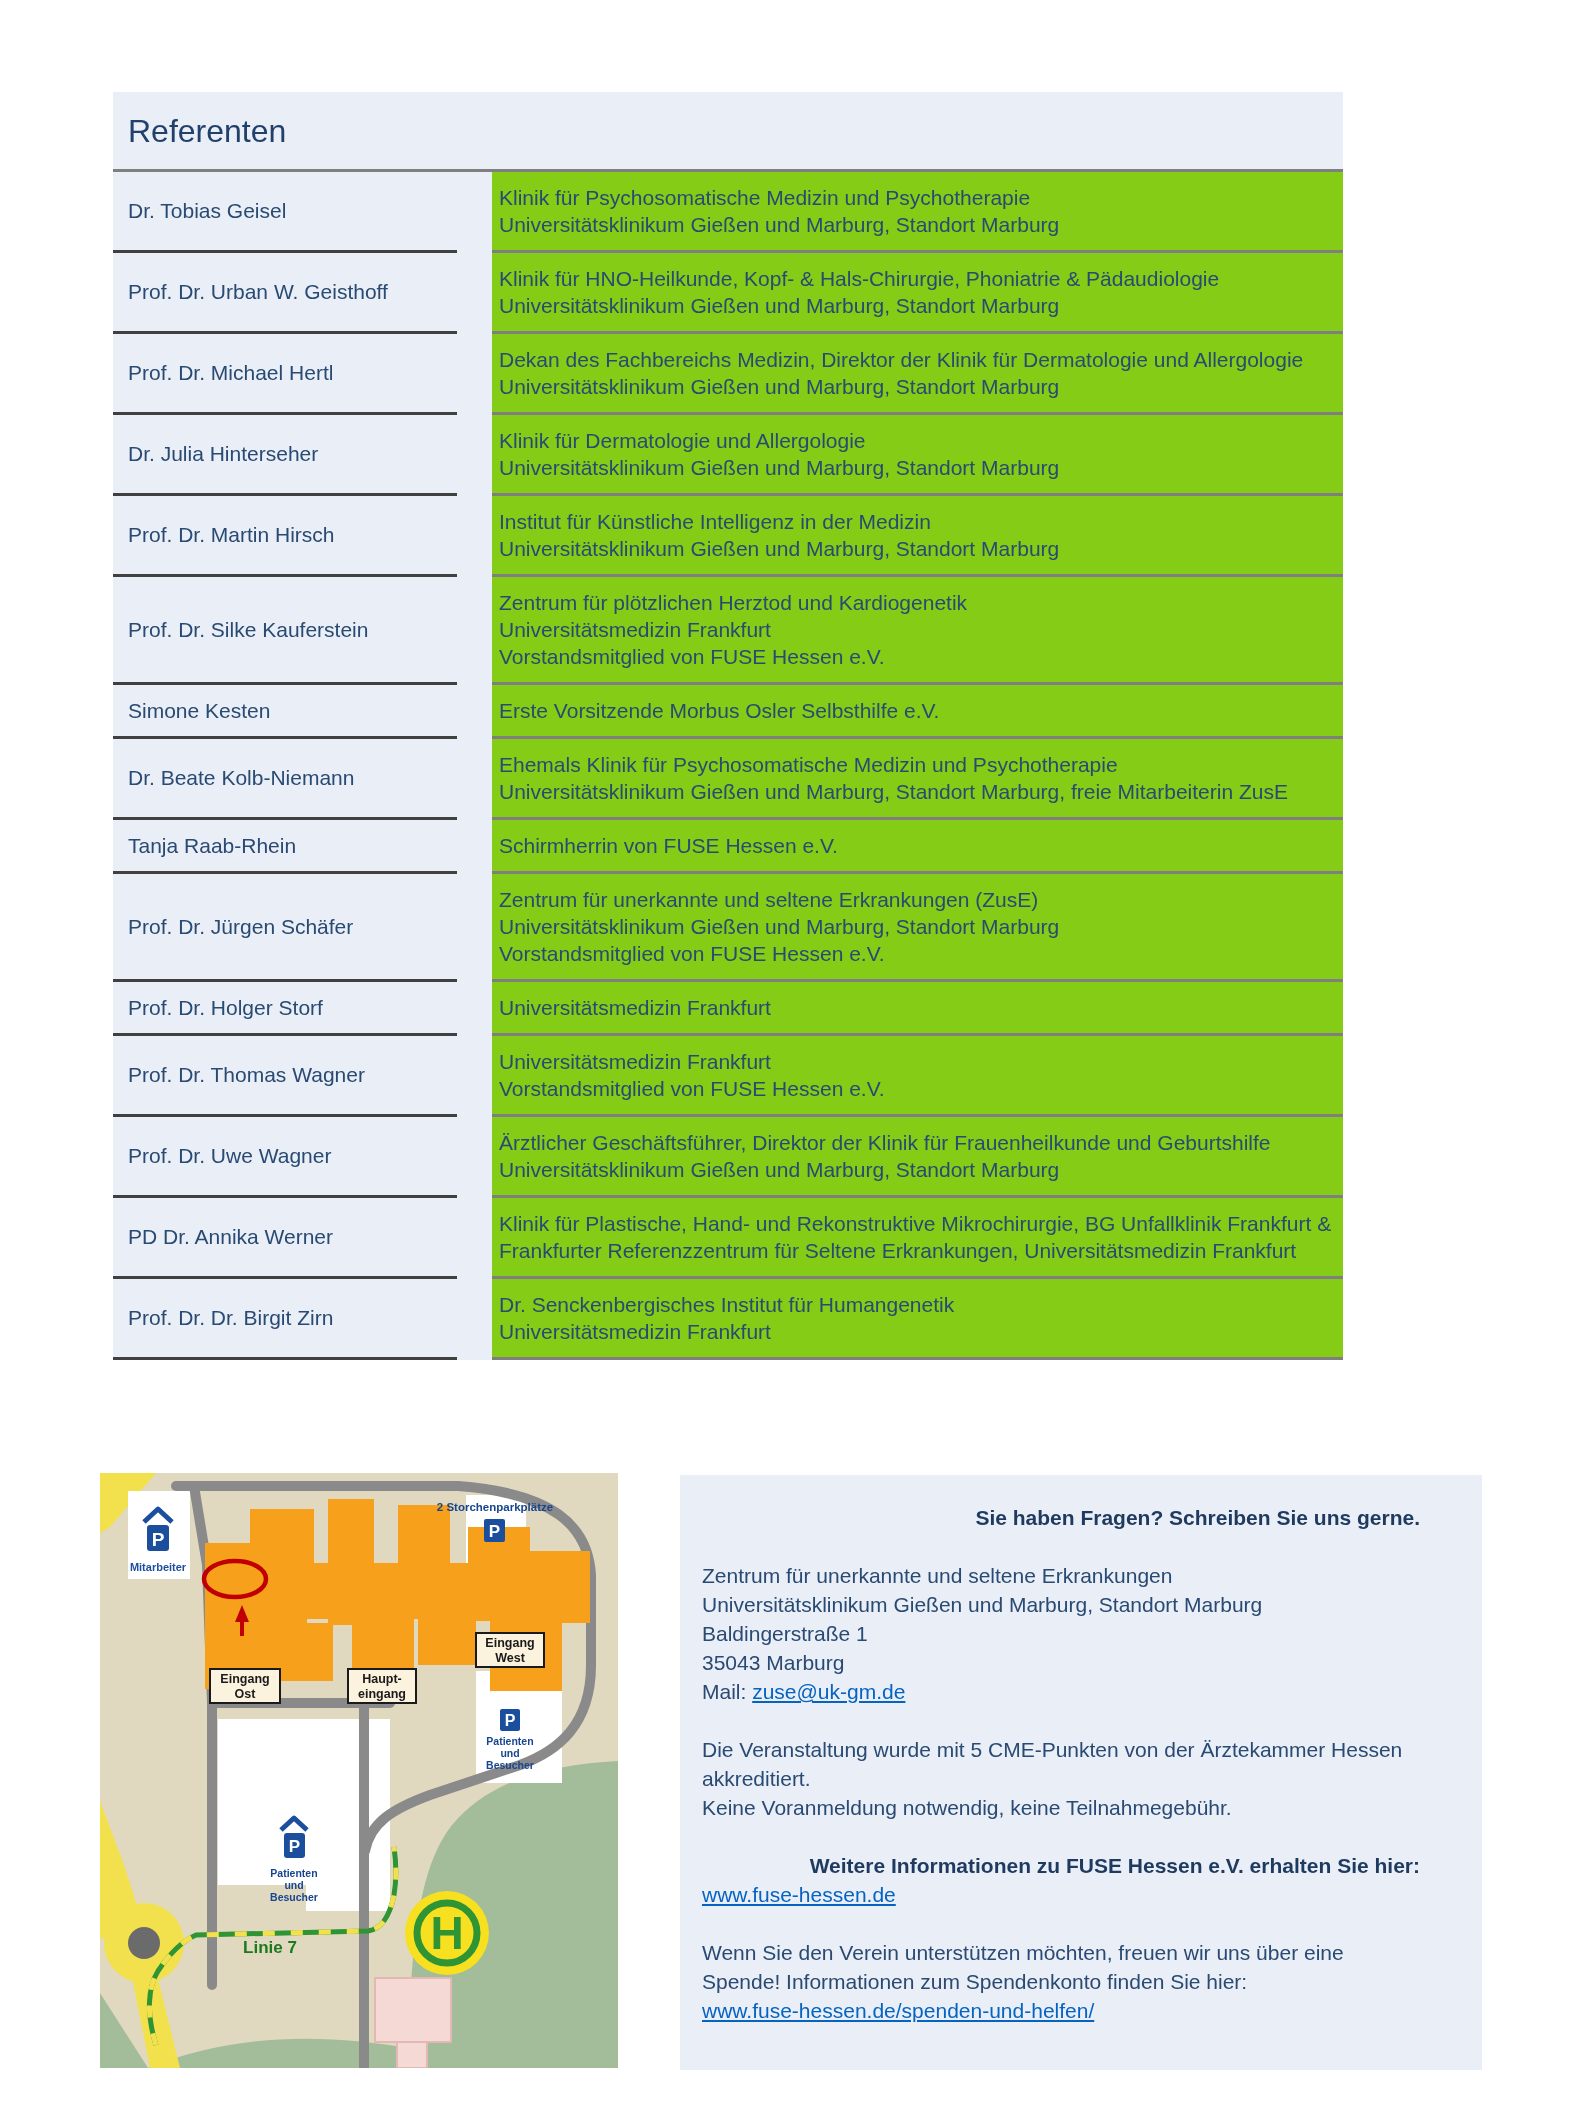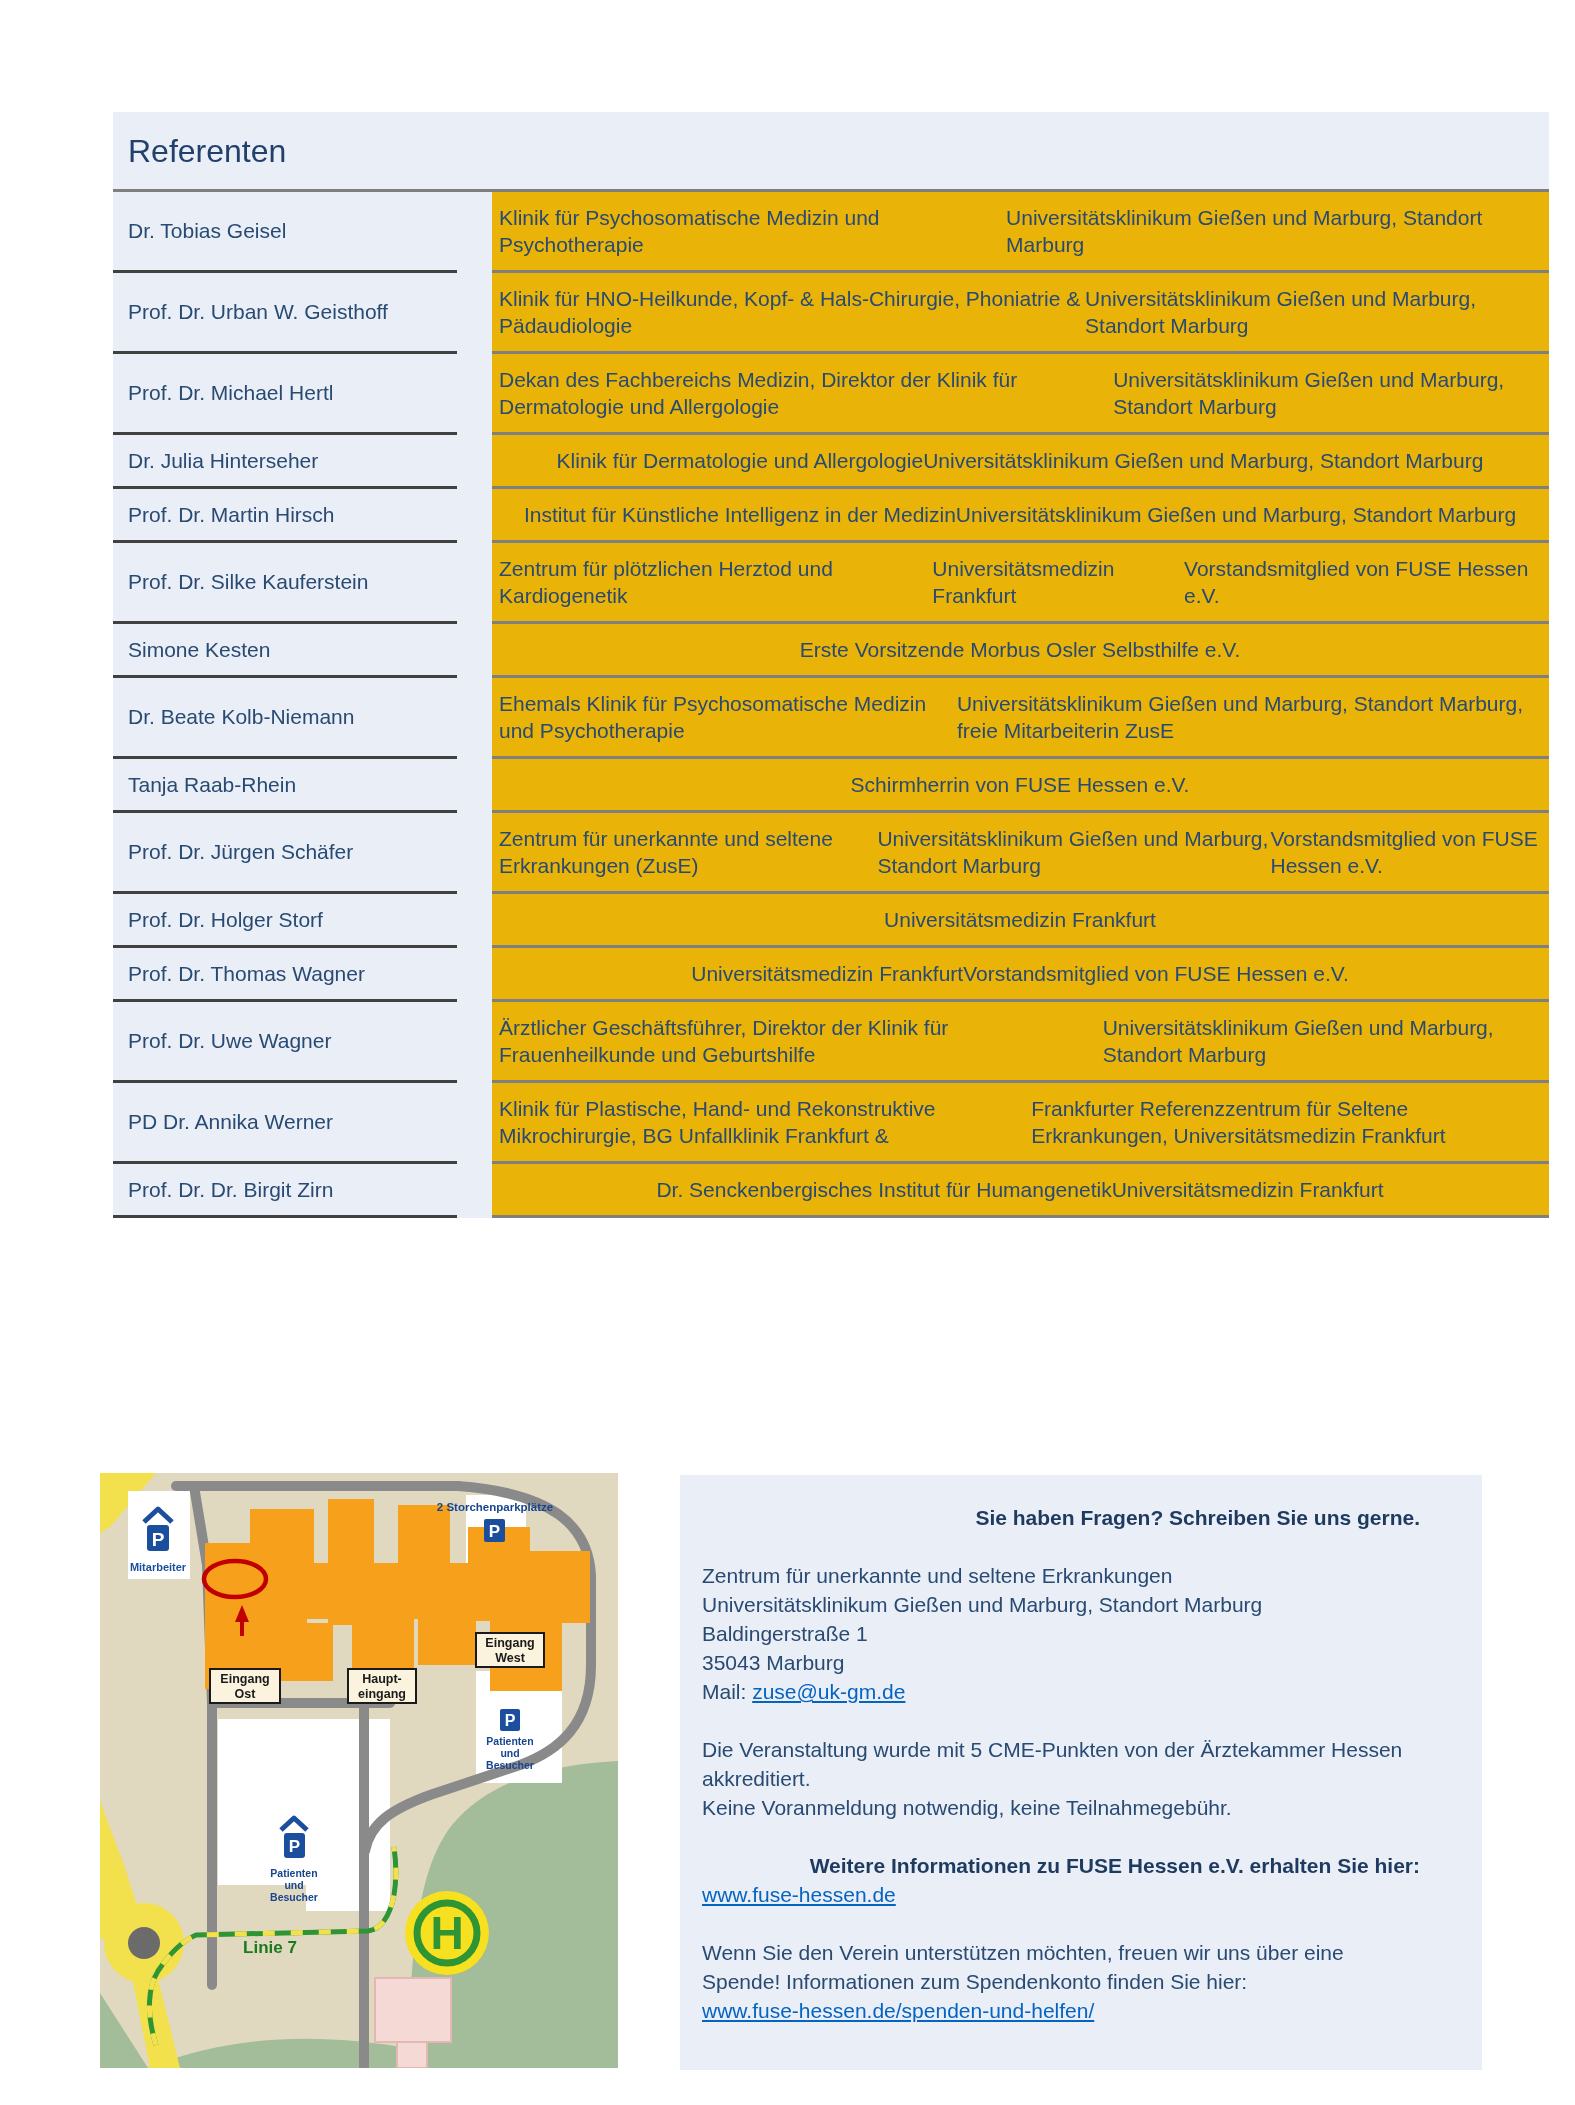--- a/index.html
+++ b/index.html
@@ -1,36 +1,36 @@
 <!DOCTYPE html>
 <html><head>
 <meta charset="utf-8">
 <style>
   html,body{margin:0;padding:0;}
   body{
     width:1575px;height:2105px;position:relative;background:#ffffff;
     font-family:"Liberation Sans",sans-serif;color:#294A72;overflow:hidden;
   }
   
-  .ref-table{position:absolute;left:113px;top:92px;width:1436px;margin-top:20px;}
+  .ref-table{position:absolute;left:113px;top:92px;width:1230px;}
   .ref-header{
     background:#E9EEF7;color:#21406B;font-size:32px;font-weight:normal;
     padding:21px 0 19px 15px;border-bottom:3px solid #7F7F7F;
   }
   .row{display:flex;}
   .cell-name{
     width:329px;padding-left:15px;background:#E9EEF7;
     border-bottom:3px solid #404040;display:flex;align-items:center;
     font-size:21px;color:#294A72;
   }
   .cell-gap{width:35px;background:#E9EEF7;border-bottom:3px solid transparent;}
   .cell-desc{
-    flex:1;background:#eab308;border-bottom:3px solid #7F7F7F;
+    flex:1;background:#84cc16;border-bottom:3px solid #7F7F7F;
     padding:12px 8px 12px 7px;font-size:21px;line-height:27px;
-    display:flex;flex-direction:row;justify-content:center;color:#294A72;
+    display:flex;flex-direction:column;justify-content:center;color:#294A72;
   }
   
   .map{position:absolute;left:100px;top:1473px;}
   .map text{font-family:"Liberation Sans",sans-serif;}
   
   .contact{
     position:absolute;left:680px;top:1475px;width:802px;height:595px;
     background:#E9EEF7;box-sizing:border-box;padding:28px 62px 0 22px;
     font-size:21px;line-height:29px;color:#294A72;
   }

